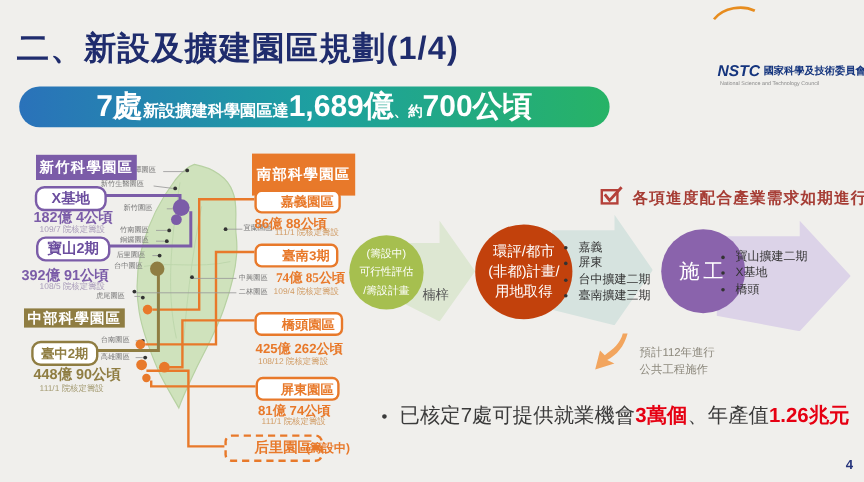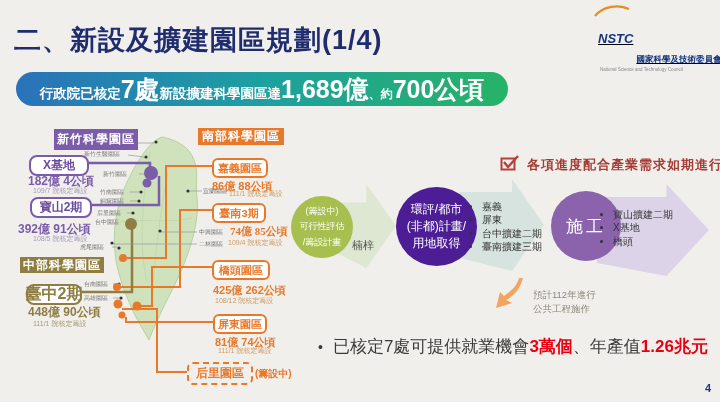--- a/index.html
+++ b/index.html
@@ -3,62 +3,62 @@
 <meta charset="utf-8">
 <style>
   html,body{margin:0;padding:0;}
   body{font-family:"Liberation Sans","DejaVu Sans",sans-serif;}
   .slide{position:relative;width:720px;height:402px;background:#f0efec;overflow:hidden;}
   .abs{position:absolute;}
 
   
   .title{left:14px;top:22px;font-size:27px;font-weight:bold;color:#1f2c6d;letter-spacing:1px;white-space:nowrap;}
   .logo{left:598px;top:10px;width:120px;}
-  .logo-row{display:flex;align-items:center;gap:3px;position:relative;text-decoration:underline;}
+  .logo-row{display:flex;align-items:flex-end;gap:3px;position:relative;}
   .swoosh{position:absolute;left:-4px;top:-7px;}
   .nstc-abbr{font-style:italic;font-weight:bold;font-size:13px;color:#15357e;}
   .nstc-zh{font-size:8.5px;font-weight:bold;color:#15357e;white-space:nowrap;margin-top:44px;}
   .nstc-en{font-size:4.5px;color:#8a8a8a;white-space:nowrap;margin-top:1px;margin-left:2px;}
 
   
   .banner{left:16px;top:72px;width:492px;height:34px;border-radius:17px;
     background:linear-gradient(90deg,#2a72ba,#1da0a0,#27b366);
     display:flex;align-items:baseline;justify-content:center;color:#fff;white-space:nowrap;padding-top:0;}
   .banner span{line-height:34px;}
   .b-sm{font-size:13.5px;font-weight:bold;}
   .b-lg{font-size:25px;font-weight:bold;}
   .b-xs{font-size:12px;font-weight:bold;}
 
   
   .region-header{display:flex;align-items:center;justify-content:center;color:#fff;font-weight:bold;font-size:12px;letter-spacing:1px;white-space:nowrap;}
-  .hd-purple{background:#7b5ca8;margin-left:24px;}
+  .hd-purple{background:#7b5ca8;}
   .hd-olive{background:#8f7d42;}
   .hd-orange{background:#e8792a;}
   .park-box{border:2px solid;border-radius:8px;background:#fff;display:flex;align-items:center;justify-content:center;font-weight:bold;white-space:nowrap;}
   .bx-purple{border-color:#7b5ca8;color:#6b4d9e;font-size:12px;}
-  .bx-olive{border-color:#8f7d42;color:#8f7d42;font-size:16px;text-align:right;}
-  .bx-orange{border-color:#e8792a;color:#e8792a;font-size:11px;border-radius:6px;}
+  .bx-olive{border-color:#8f7d42;color:#8f7d42;font-size:11px;text-align:right;}
+  .bx-orange{border-color:#e8792a;color:#e8792a;font-size:11px;border-radius:6px;padding-left:16px;}
   .bx-dashed{border-style:dashed;font-size:12px;background:transparent;}
   .stats{font-weight:bold;white-space:nowrap;}
   .st-purple{color:#7b5ca8;font-size:12px;}
   .st-olive{color:#8f7d42;font-size:12px;}
   .st-orange{color:#e8792a;font-size:11px;}
   .date{font-size:7px;white-space:nowrap;}
   .dt-purple{color:#a79ab8;}
   .dt-olive{color:#a39a70;}
   .dt-orange{color:#d09a62;}
   .note-orange{color:#e8792a;font-weight:bold;font-size:10px;white-space:nowrap;}
 
   .map-label{font-size:6px;color:#777;white-space:nowrap;line-height:1;}
 
   
   .check-note{left:527px;top:156px;font-size:13px;font-weight:bold;color:#a63d35;letter-spacing:1px;white-space:nowrap;}
   .flow-circle{border-radius:50%;color:#fff;display:flex;flex-direction:column;align-items:center;justify-content:center;text-align:center;}
   .c-green{left:291px;top:196px;width:62px;height:62px;background:#a6bf4f;font-size:9px;line-height:1.7;z-index:3;}
-  .c-teal{left:396px;top:187px;width:81px;height:79px;background:#4c1d95;font-size:12px;line-height:1.4;z-index:3;}
+  .c-teal{left:396px;top:187px;width:81px;height:79px;background:#c2410c;font-size:12px;line-height:1.4;z-index:3;}
   .c-purple{left:551px;top:191px;width:70px;height:70px;background:#8a63ac;font-size:17px;letter-spacing:3px;z-index:3;}
   .block-arrow{z-index:1;}
   .arr1{left:330px;top:184px;width:66px;height:84px;background:#dde7d2;
     clip-path:polygon(0 22%,55% 22%,55% 0,100% 50%,55% 100%,0 78%);}
   .arr2{left:460px;top:179px;width:84px;height:92px;background:#d6e3df;
     clip-path:polygon(0 14%,62% 14%,62% 0,100% 50%,62% 100%,0 86%);}
   .arr3{left:597px;top:184px;width:112px;height:92px;background:#dcd3e8;
     clip-path:polygon(0 14%,62% 14%,62% 0,100% 50%,62% 100%,0 86%);}
   .arr-label{left:352px;top:222px;font-size:11px;color:#555;z-index:4;margin-top:16px;}
   .flow-list{margin:0;padding-left:12px;font-size:10px;color:#333;line-height:1.34;z-index:4;list-style:disc;}
@@ -85,21 +85,20 @@
       <svg class="swoosh" width="36" height="14" viewBox="0 0 36 14">
         <path d="M1,13 C9,3 25,1 35,6" stroke="#e78c1e" stroke-width="2.2" fill="none"></path>
       </svg>
       <span class="nstc-abbr">NSTC</span>
       <span class="nstc-zh">國家科學及技術委員會</span>
     </div>
     <div class="nstc-en">National Science and Technology Council</div>
   </div>
 
   <div class="abs banner">
-    <span class="b-sm">行政院已核定</span>
       <span class="b-lg">7處</span>
       <span class="b-sm">新設擴建科學園區 </span>
       <span class="b-sm">達</span>
       <span class="b-lg">1,689億</span>
       <span class="b-xs">、約</span>
       <span class="b-lg">700公頃</span>
   </div>
 
   <svg class="abs" style="left:0;top:112px;" width="300" height="290" viewBox="0 0 300 290">
     <path d="M162,25 C178,28 190,36 194,48 C199,60 195,72 197,86 C199,104 194,124 187,144 C181,162 172,178 164,194 C158,207 153,217 149,228 C144,219 137,208 132,197 C126,183 119,166 116,148 C113,130 114,110 119,92 C124,74 134,54 146,38 C151,32 156,27 162,25 Z" fill="#cfe2bc" stroke="#b7d1a2" stroke-width="1"></path>
@@ -185,21 +184,21 @@
   <div class="abs date dt-purple" style="left:33px;top:186px;">109/7 院核定籌設</div>
   <div class="abs park-box bx-purple" style="left:30px;top:197px;width:58px;height:17px;">寶山2期</div>
   <div class="abs stats st-purple" style="left:18px;top:221px;">392億   91公頃</div>
   <div class="abs date dt-purple" style="left:33px;top:234px;">108/5 院核定籌設</div>
 
   <div class="abs region-header hd-olive" style="left:20px;top:257px;width:84px;height:16px;">中部科學園區</div>
   <div class="abs park-box bx-olive" style="left:26px;top:284px;width:52px;height:17px;">臺中2期</div>
   <div class="abs stats st-olive" style="left:28px;top:304px;">448億  90公頃</div>
   <div class="abs date dt-olive" style="left:33px;top:319px;">111/1 院核定籌設</div>
 
-  <div class="abs region-header hd-orange" style="left:198px;top:128px;width:86px;height:17px;">南部科學園區</div>
+  <div class="abs region-header hd-orange" style="left:210px;top:128px;width:86px;height:35px;">南部科學園區</div>
 
   <div class="abs park-box bx-orange" style="left:212px;top:158px;width:52px;height:16px;">嘉義園區</div>
   <div class="abs stats st-orange" style="left:212px;top:179px;">86億  88公頃</div>
   <div class="abs date dt-orange" style="left:229px;top:189px;">111/1 院核定籌設</div>
 
   <div class="abs park-box bx-orange" style="left:212px;top:203px;width:50px;height:16px;font-family:Liberation Mono, monospace;">臺南3期</div>
   <div class="abs stats st-orange" style="left:230px;top:224px;font-family:Liberation Serif, serif;">74億  85公頃</div>
   <div class="abs date dt-orange" style="left:228px;top:238px;">109/4 院核定籌設</div>
 
   <div class="abs park-box bx-orange" style="left:212px;top:260px;width:54px;height:16px;">橋頭園區</div>

